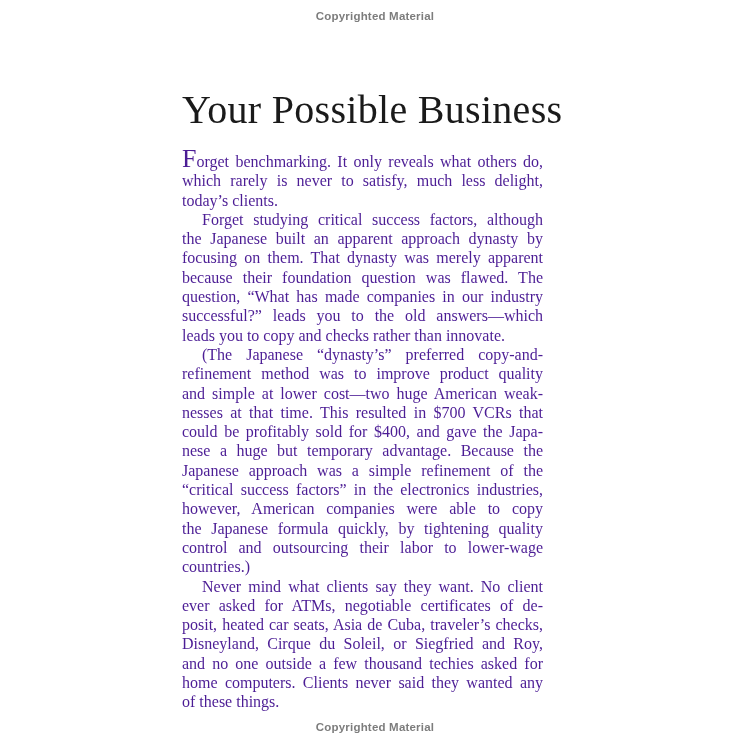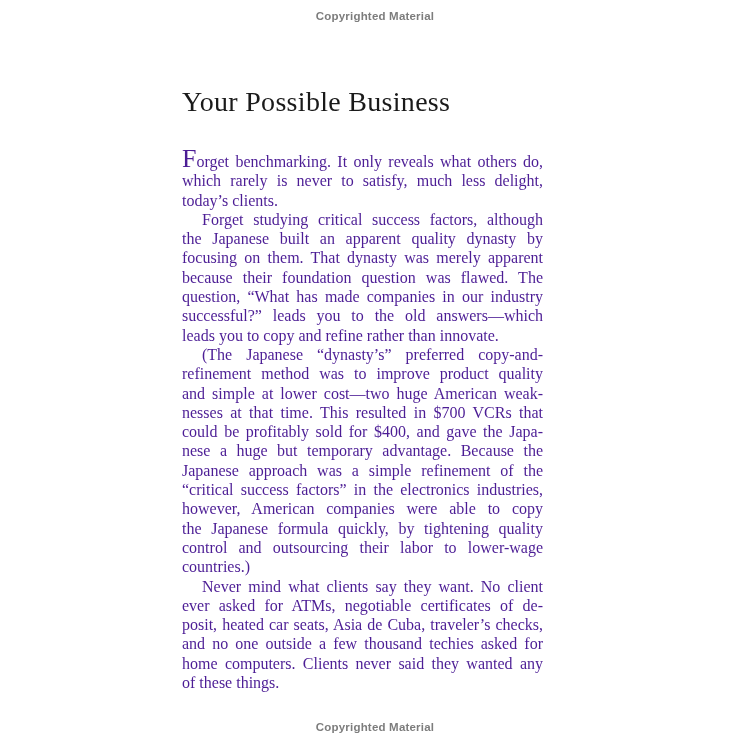--- a/index.html
+++ b/index.html
@@ -20,21 +20,21 @@
     font-weight: bold;
     color: #7d7d7d;
     letter-spacing: 0.2px;
   }
   .notice.top { top: 10px; }
   .notice.bottom { top: 721px; }
   .title {
     position: absolute;
     left: 182px;
     top: 86px;
-    font-size: 28px;
+    font-size: 40px;
     font-weight: normal;
     color: #1a1a1a;
     letter-spacing: 0.3px;
     white-space: nowrap;
   }
   .body-text {
     position: absolute;
     left: 182px;
     top: 152px;
     width: 361px;
@@ -68,45 +68,46 @@
   <h1 class="title">Your Possible Business</h1>
 
   <div class="body-text" id="body-text">
       <div>
         <div class="line"><span class="initial-cap">F</span>orget benchmarking. It only reveals what others do,</div>
         <div class="line">which rarely is never to satisfy, much less delight,</div>
         <div class="line para-end">today’s clients.</div>
       </div>
       <div>
         <div class="line indent-first">Forget studying critical success factors, although</div>
-        <div class="line">the Japanese built an apparent quality dynasty by</div>
+        <div class="line">the Japanese built an apparent approach dynasty by</div>
         <div class="line">focusing on them. That dynasty was merely apparent</div>
         <div class="line">because their foundation question was flawed. The</div>
         <div class="line">question, “What has made companies in our industry</div>
         <div class="line">successful?” leads you to the old answers—which</div>
-        <div class="line para-end">leads you to copy and refine rather than innovate.</div>
+        <div class="line para-end">leads you to copy and checks rather than innovate.</div>
       </div>
       <div>
         <div class="line indent-first">(The Japanese “dynasty’s” preferred copy-and-</div>
         <div class="line">refinement method was to improve product quality</div>
         <div class="line">and simple at lower cost—two huge American weak-</div>
         <div class="line">nesses at that time. This resulted in $700 VCRs that</div>
         <div class="line">could be profitably sold for $400, and gave the Japa-</div>
         <div class="line">nese a huge but temporary advantage. Because the</div>
         <div class="line">Japanese approach was a simple refinement of the</div>
         <div class="line">“critical success factors” in the electronics industries,</div>
         <div class="line">however, American companies were able to copy</div>
         <div class="line">the Japanese formula quickly, by tightening quality</div>
         <div class="line">control and outsourcing their labor to lower-wage</div>
         <div class="line para-end">countries.)</div>
       </div>
       <div>
         <div class="line indent-first">Never mind what clients say they want. No client</div>
         <div class="line">ever asked for ATMs, negotiable certificates of de-</div>
         <div class="line">posit, heated car seats, Asia de Cuba, traveler’s checks,</div>
+        <div class="line">Disneyland, Cirque du Soleil, or Siegfried and Roy,</div>
         <div class="line">and no one outside a few thousand techies asked for</div>
         <div class="line">home computers. Clients never said they wanted any</div>
         <div class="line para-end">of these things.</div>
       </div>
     </div>
 
   <div class="notice bottom">Copyrighted Material</div>
 </div>
 
 </body></html>

